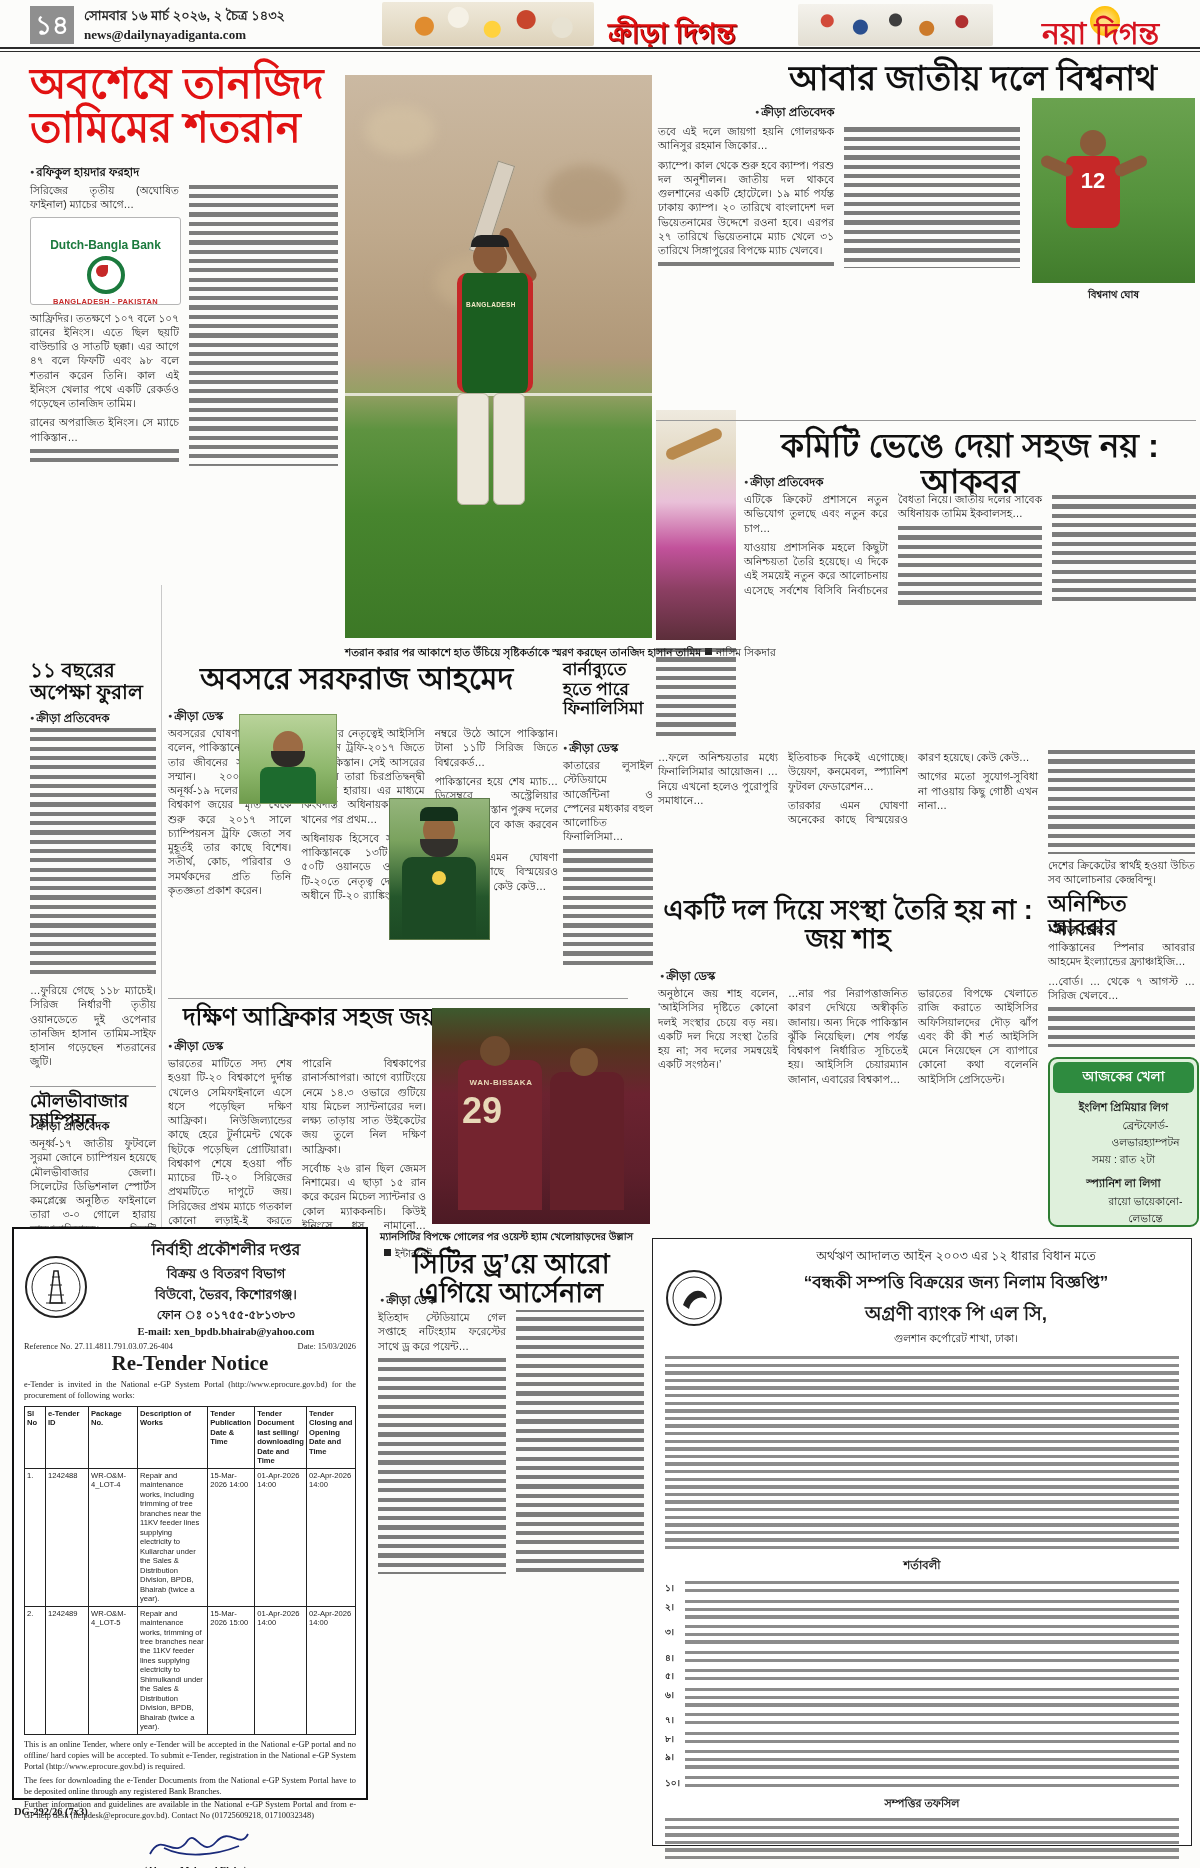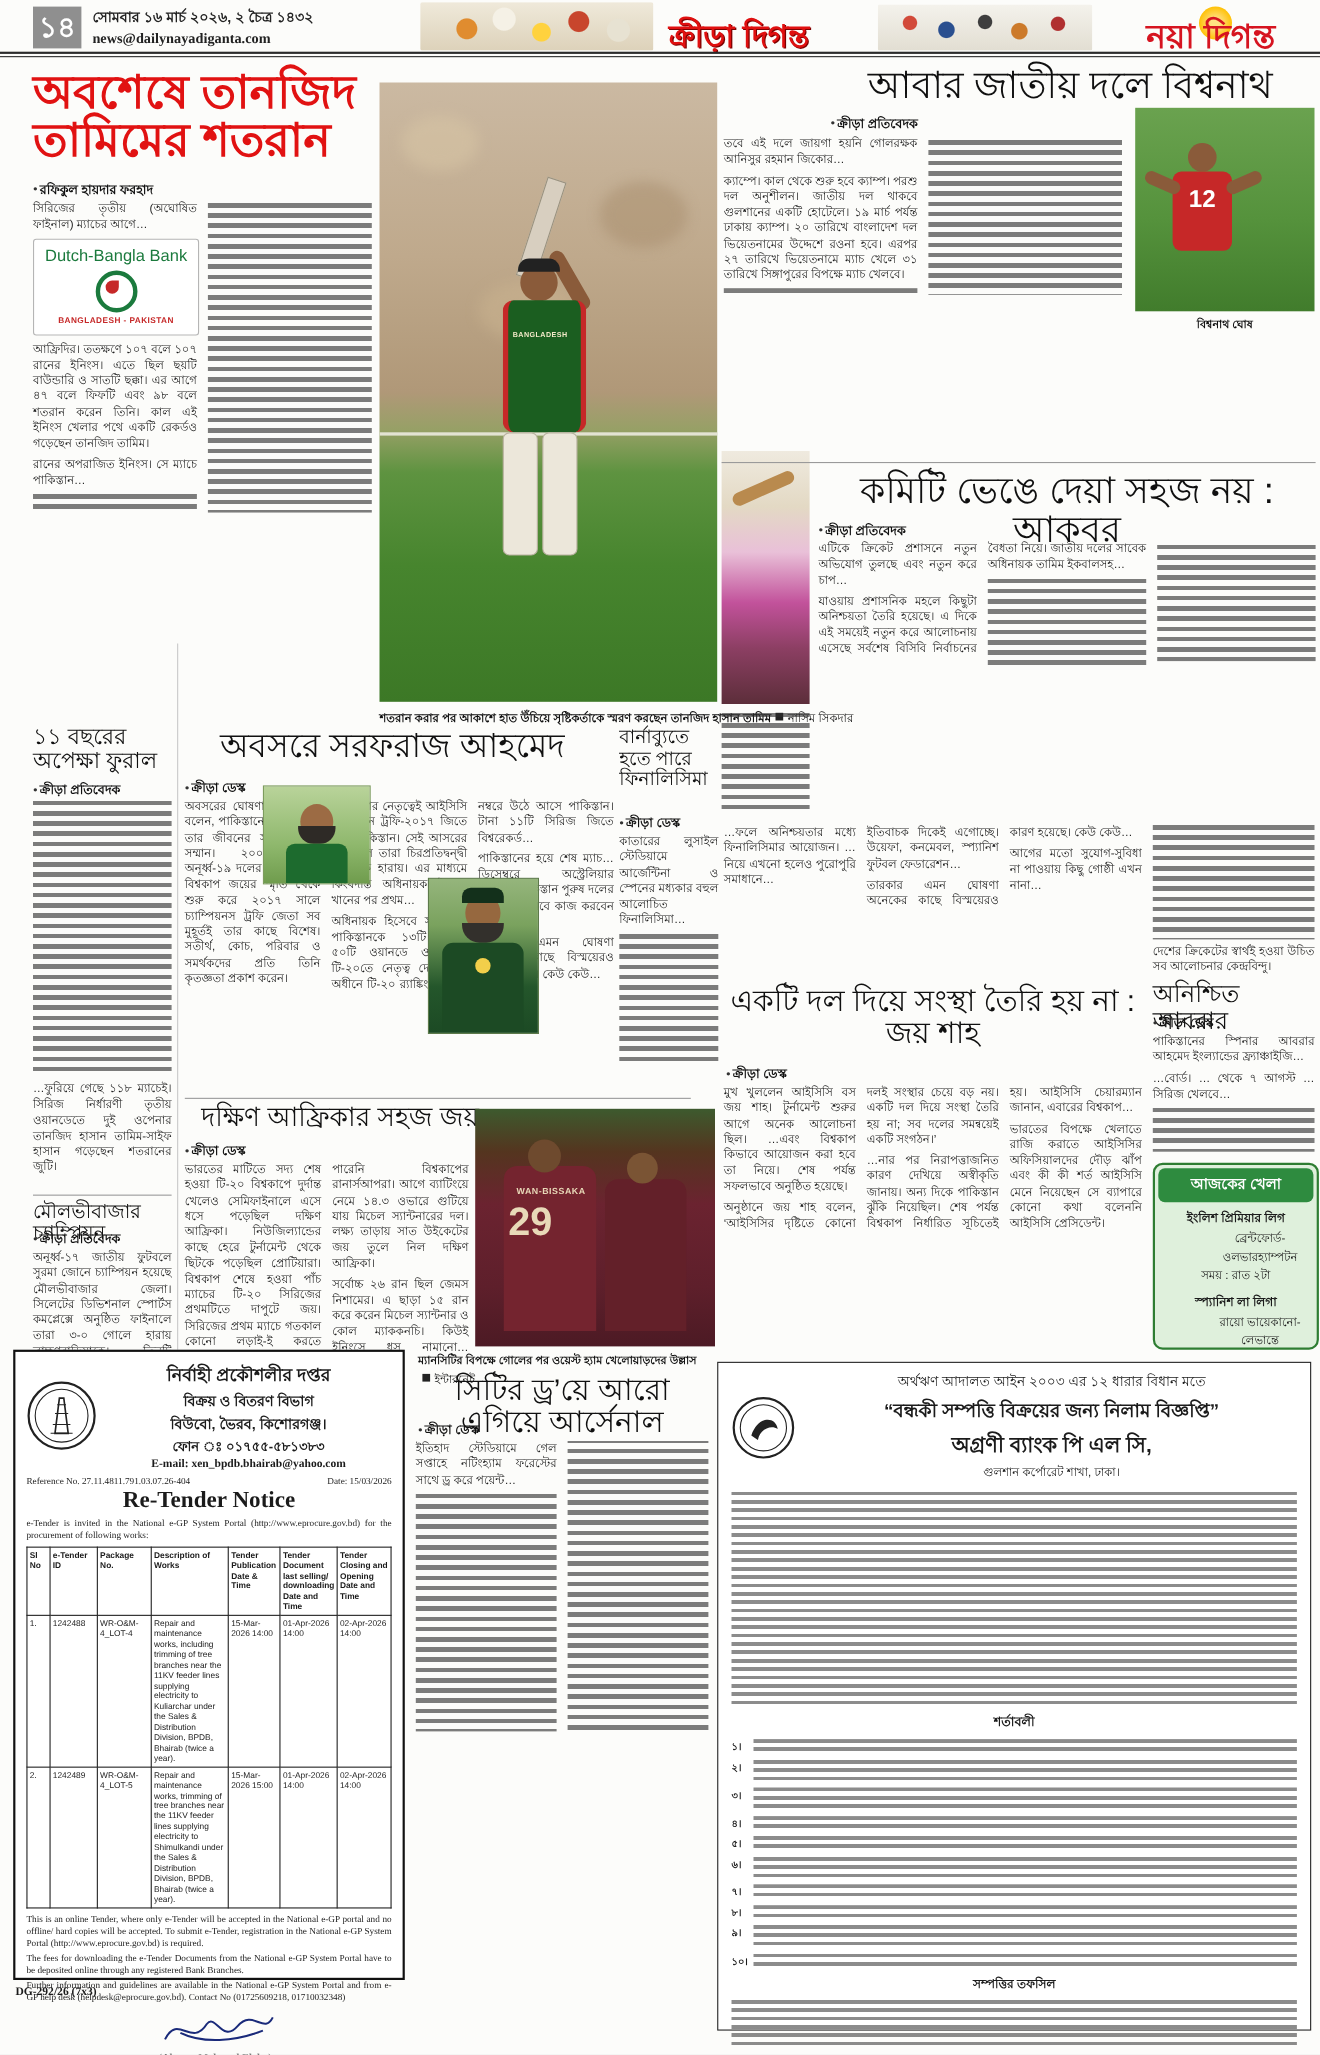--- a/index.html
+++ b/index.html
@@ -8,21 +8,21 @@
   .abs{position:absolute;}
   
   .bt{font-size:10.5px;line-height:1.36;text-align:justify;color:#1d1d1d;}
   .bt p{margin:0 0 5px 0;}
   .cols2{column-count:2;column-gap:10px;}
   .cols3{column-count:3;column-gap:10px;}
   .byline{font-size:11.5px;font-weight:bold;color:#111;}
   .byline::before{content:"\25CF\00a0";font-size:7px;vertical-align:2px;color:#333;}
   .cap{font-size:10.5px;font-weight:bold;color:#111;}
   .cap .sq{display:inline-block;width:7px;height:7px;background:#222;margin:0 4px;vertical-align:1px;}
-  .hl{font-weight:normal;color:#101010;line-height:1.08;}
+  .hl{font-weight:bold;color:#101010;line-height:1.08;}
   .hl-red{font-weight:bold;color:#e11212;line-height:1.04;letter-spacing:0;}
   
   .tx{background:repeating-linear-gradient(180deg,rgba(45,45,45,.62) 0 4.2px,rgba(0,0,0,0) 4.2px 9.3px);}
   .tx2{background:repeating-linear-gradient(180deg,rgba(45,45,45,.55) 0 3.4px,rgba(0,0,0,0) 3.4px 7.6px);}
   .rule{background:#9a9a9a;}
   .vrule{background:#c9c9c9;width:1px;}
   
   .pagenum{background:#8f8f8f;color:#fff;font-size:26px;font-weight:bold;text-align:center;line-height:38px;}
   .dateline{font-size:13px;font-weight:bold;color:#222;line-height:1.45;}
   .masthead{font-size:28px;font-weight:bold;color:#e01010;text-shadow:1px 1px 0 #7a0000;}
@@ -52,21 +52,21 @@
   
   .photo{overflow:hidden;}
   .leadphoto{background:linear-gradient(180deg,#cbb9a2 0%,#bfa98c 28%,#b09878 50%,#97a066 56%,#5e9340 63%,#47852e 78%,#3c7826 100%);}
   .spot{position:absolute;border-radius:50%;filter:blur(6px);opacity:.5;}
   .wanphoto{background:linear-gradient(180deg,#3d5a2e 0%,#54351f 18%,#6b2330 40%,#5e1f2b 75%,#4c1a24 100%);}
   .bishphoto{background:linear-gradient(180deg,#6aa24f 0%,#55923c 55%,#417c2c 100%);}
   .sarph1{background:linear-gradient(180deg,#b9d39a 0%,#8fb86d 60%,#6f9c4d 100%);}
   .sarph2{background:linear-gradient(180deg,#95b57c 0%,#7aa25e 30%,#24562b 70%,#1c4a24 100%);}
   .stripphoto{background:linear-gradient(180deg,#efeadf 0%,#e3d9c4 22%,#e9c0d8 40%,#c2529b 60%,#8c3f63 78%,#5c2e3a 100%);}
   .adbox{border:1px solid #b5b5b5;background:#fff;border-radius:3px;text-align:center;}
-  .adbank{color:#1b7a3d;font-weight:normal;font-size:15px;margin-top:5px;}
+  .adbank{color:#1b7a3d;font-weight:bold;font-size:12px;margin-top:19px;}
   .adseries{font-size:7.5px;color:#c62828;font-weight:bold;letter-spacing:.4px;}
 </style>
 </head>
 <body>
 
 <div class="page">
 
   <div class="abs pagenum" style="left:30px;top:6px;width:44px;height:38px;">১৪</div>
   <div class="abs dateline" style="left:84px;top:7px;">
     <div>সোমবার ১৬ মার্চ ২০২৬, ২ চৈত্র ১৪৩২</div>
@@ -230,21 +230,20 @@
 
   <div class="abs hl" style="left:658px;top:896px;width:380px;font-size:27px;text-align:center;">একটি দল দিয়ে সংস্থা তৈরি হয় না : জয় শাহ</div>
   <div class="abs bt cols3" style="left:658px;top:750px;width:380px;height:142px;">
     <p>…ফলে অনিশ্চয়তার মধ্যে ফিনালিসিমার আয়োজন। …নিয়ে এখনো হলেও পুরোপুরি সমাধানে…</p>
     <p>ইতিবাচক দিকেই এগোচ্ছে। উয়েফা, কনমেবল, স্প্যানিশ ফুটবল ফেডারেশন…</p>
     <p>তারকার এমন ঘোষণা অনেকের কাছে বিস্ময়েরও কারণ হয়েছে। কেউ কেউ…</p>
     <p>আগের মতো সুযোগ-সুবিধা না পাওয়ায় কিছু গোষ্ঠী এখন নানা…</p>
   </div>
   <div class="abs byline" style="left:660px;top:968px;">ক্রীড়া ডেস্ক</div>
   <div class="abs bt cols3" style="left:658px;top:986px;width:380px;height:246px;">
-    <p>মুখ খুললেন আইসিসি বস জয় শাহ। টুর্নামেন্ট শুরুর আগে অনেক আলোচনা ছিল। …এবং বিশ্বকাপ কিভাবে আয়োজন করা হবে তা নিয়ে। শেষ পর্যন্ত সফলভাবে অনুষ্ঠিত হয়েছে।</p>
     <p>অনুষ্ঠানে জয় শাহ বলেন, ‘আইসিসির দৃষ্টিতে কোনো দলই সংস্থার চেয়ে বড় নয়। একটি দল দিয়ে সংস্থা তৈরি হয় না; সব দলের সমন্বয়েই একটি সংগঠন।’</p>
     <p>…নার পর নিরাপত্তাজনিত কারণ দেখিয়ে অস্বীকৃতি জানায়। অন্য দিকে পাকিস্তান ঝুঁকি নিয়েছিল। শেষ পর্যন্ত বিশ্বকাপ নির্ধারিত সূচিতেই হয়। আইসিসি চেয়ারম্যান জানান, এবারের বিশ্বকাপ…</p>
     <p>ভারতের বিপক্ষে খেলাতে রাজি করাতে আইসিসির অফিসিয়ালদের দৌড় ঝাঁপ এবং কী কী শর্ত আইসিসি মেনে নিয়েছেন সে ব্যাপারে কোনো কথা বলেননি আইসিসি প্রেসিডেন্ট।</p>
   </div>
 
   <div class="abs bt" style="left:1048px;top:750px;width:147px;height:136px;">
     <div class="tx" style="height:104px;margin-bottom:4px;"></div>
     <p>দেশের ক্রিকেটের স্বার্থই হওয়া উচিত সব আলোচনার কেন্দ্রবিন্দু।</p>
   </div>
   <div class="abs hl" style="left:1048px;top:892px;width:147px;font-size:22px;white-space:nowr ap;">অনিশ্চিত আবরার</div>

